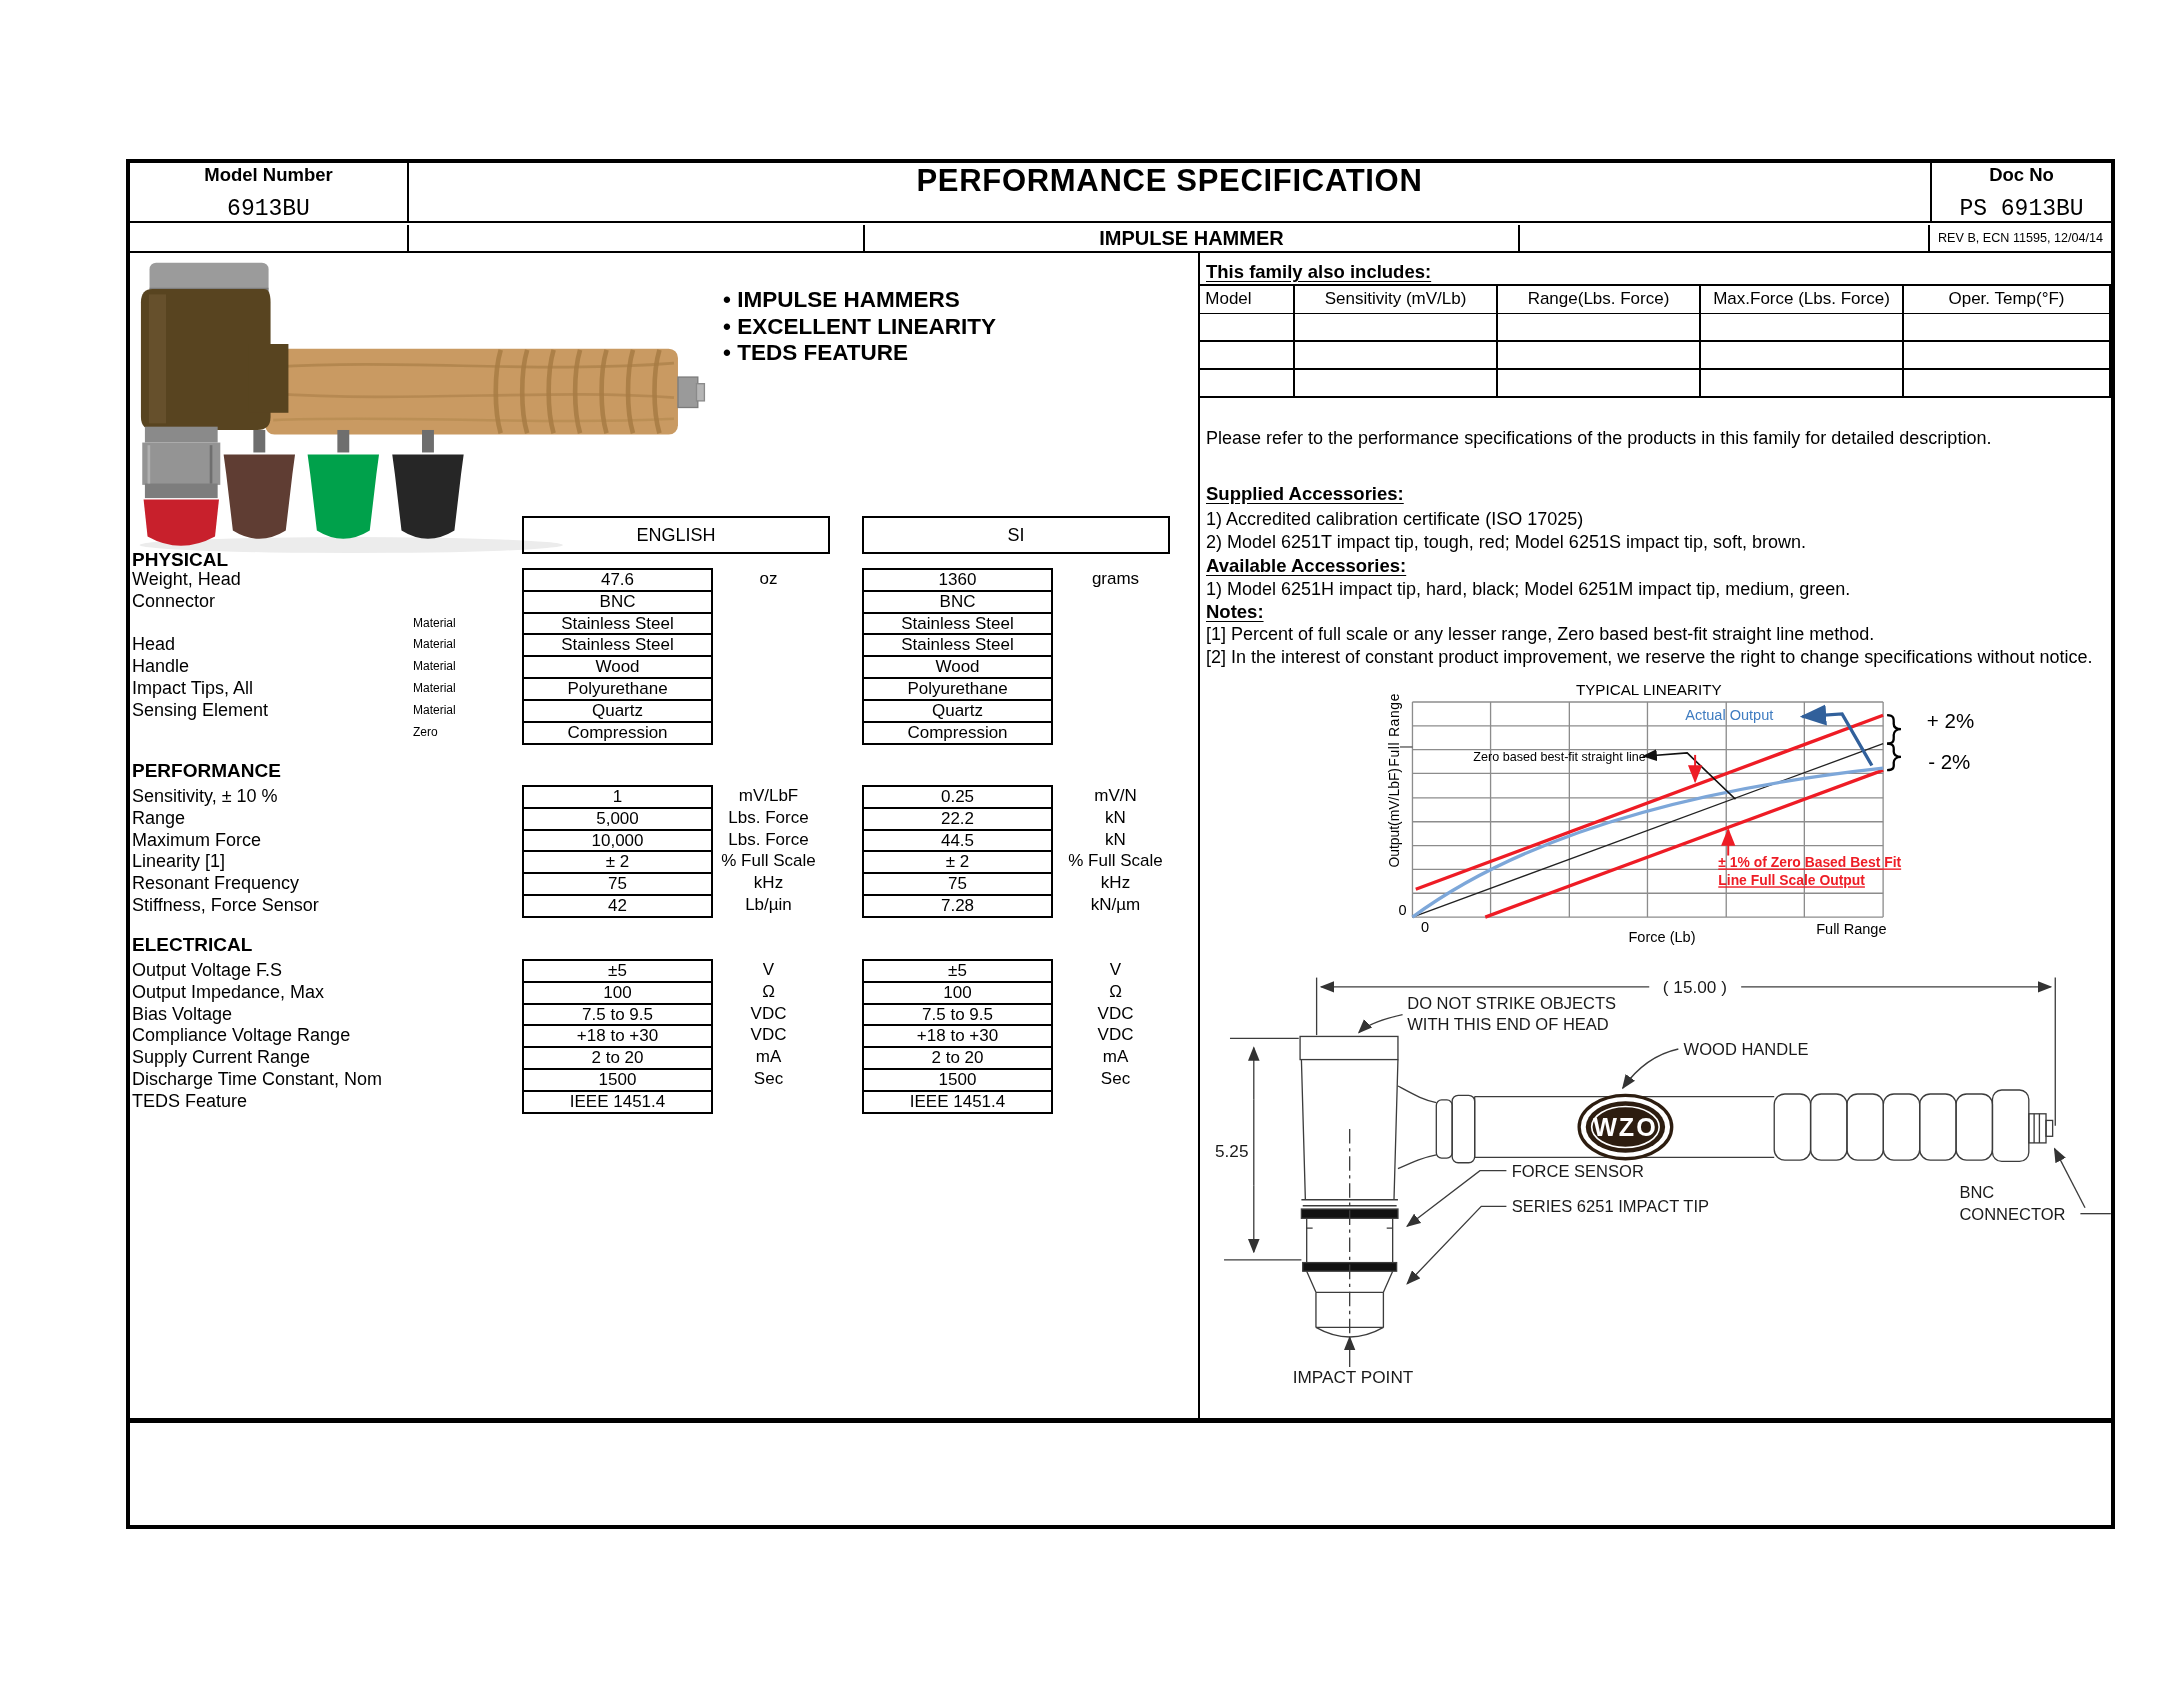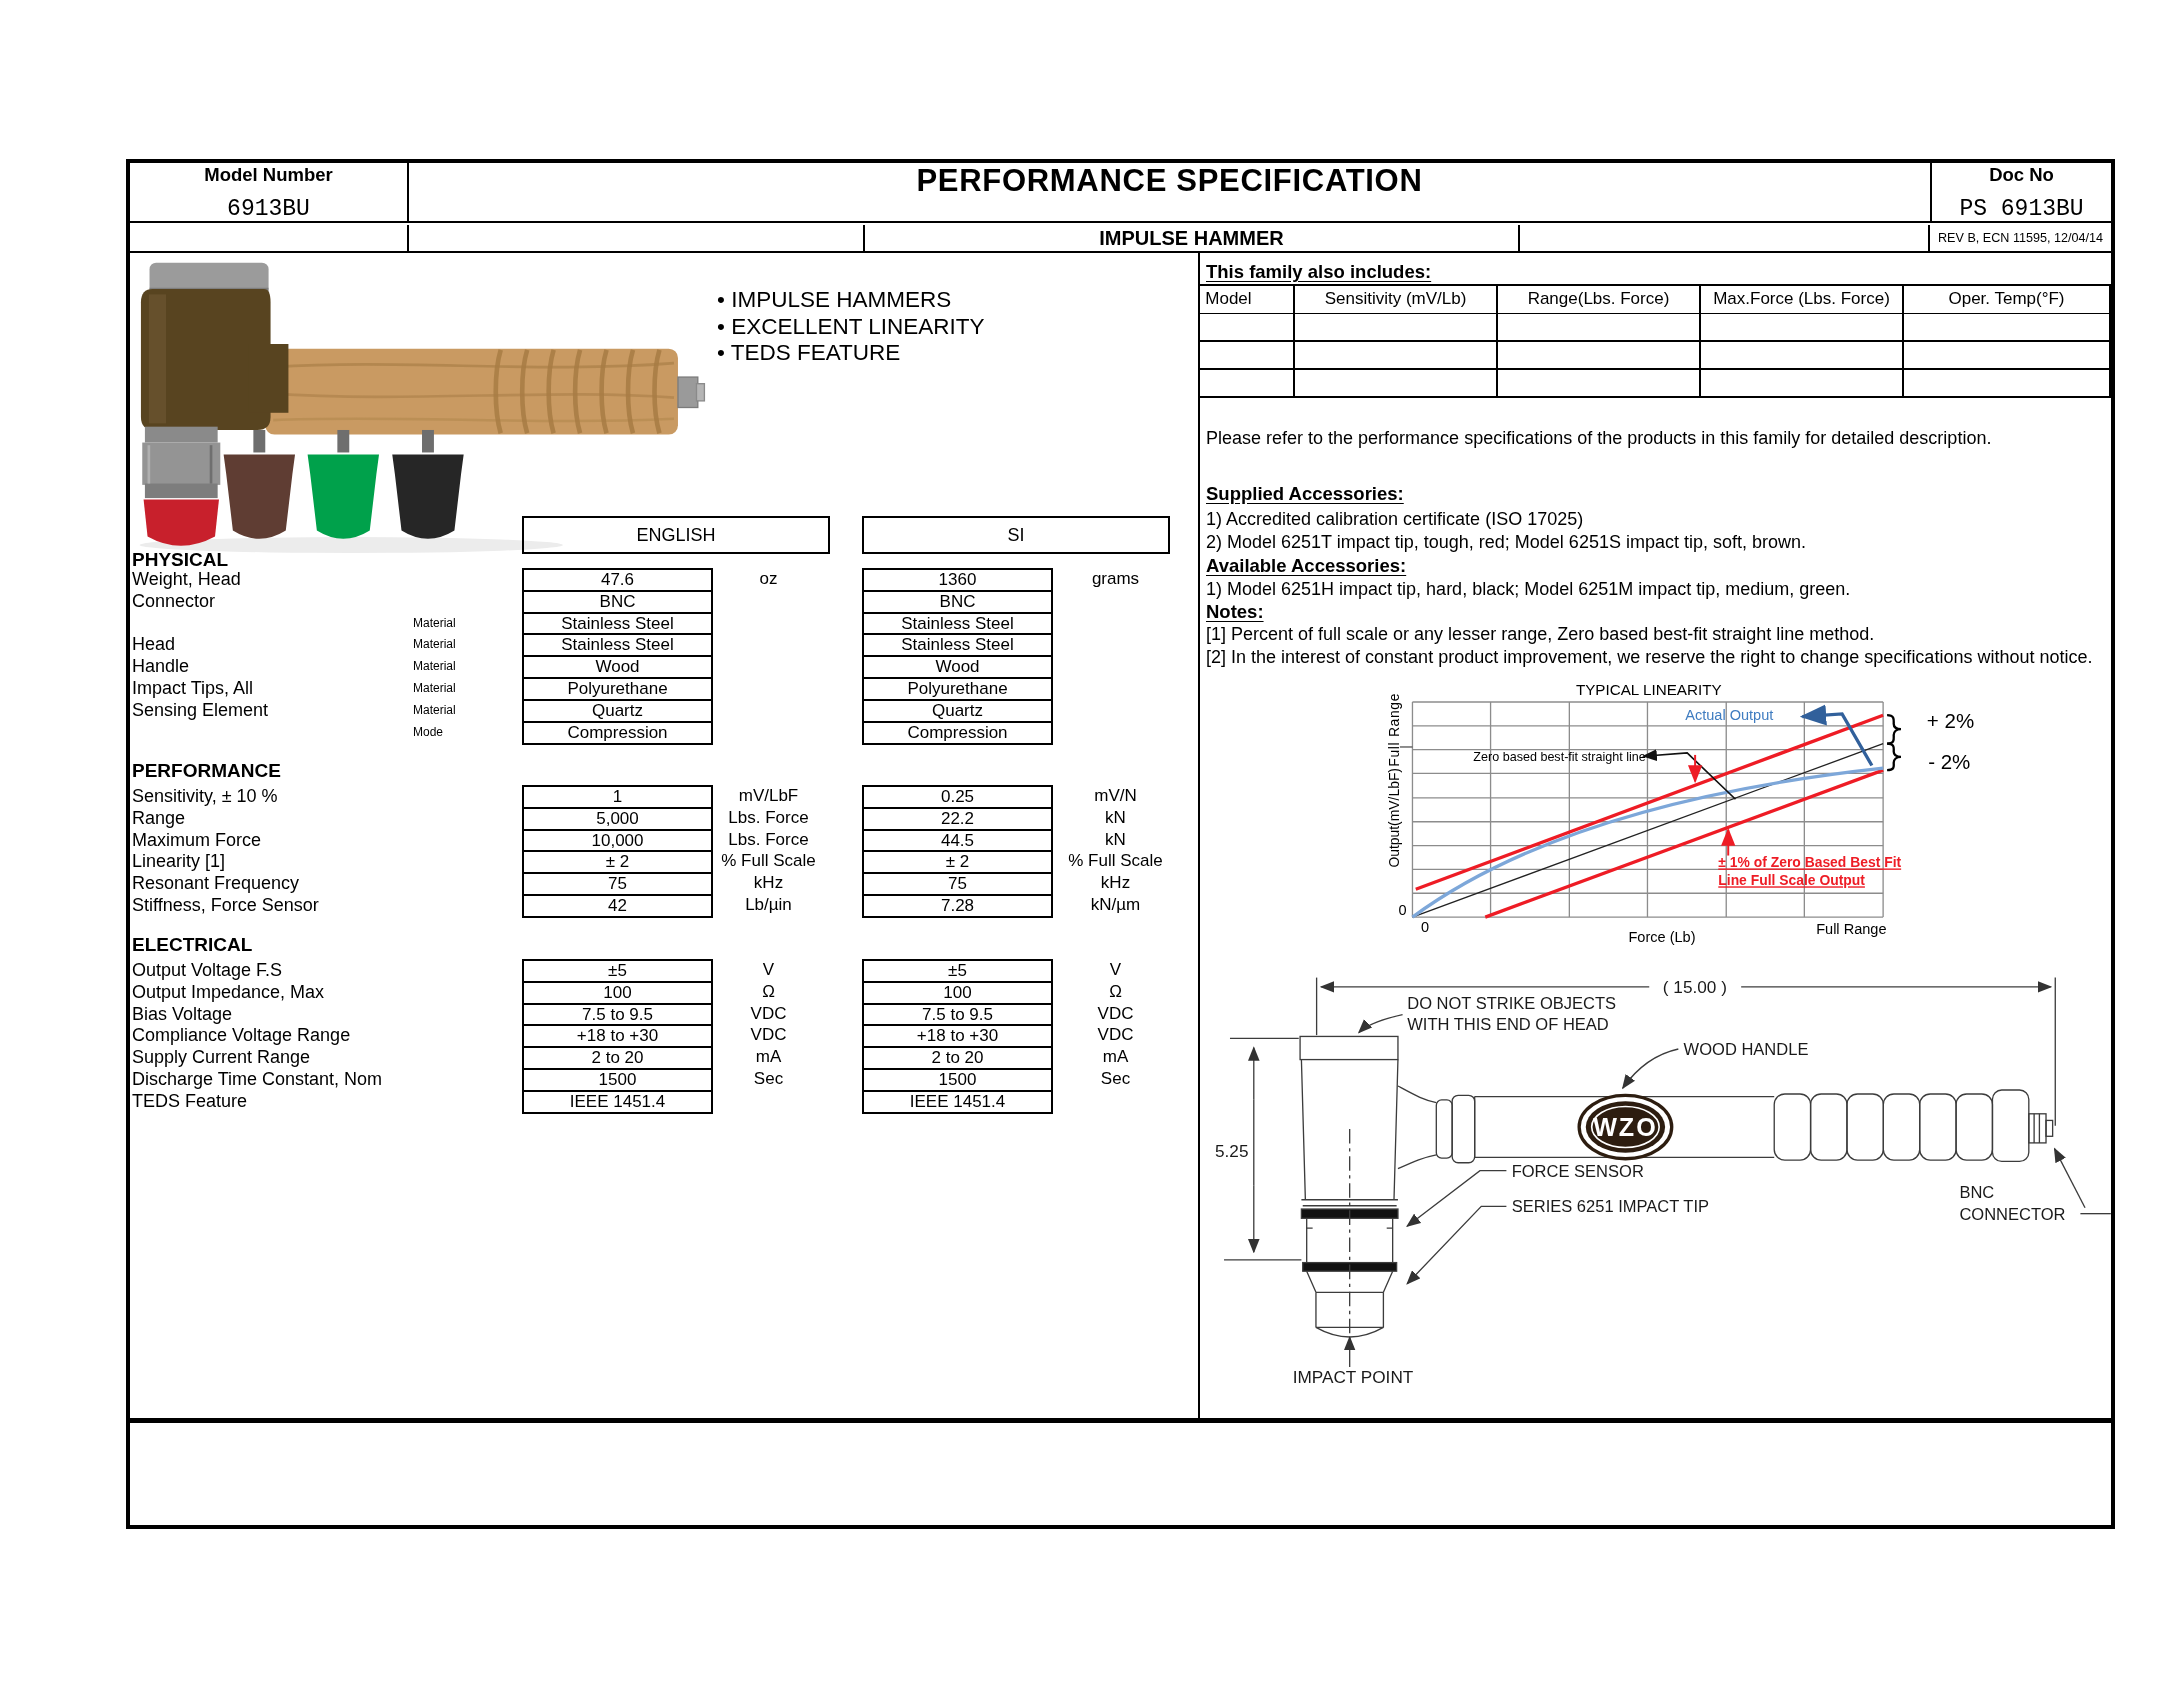--- a/index.html
+++ b/index.html
@@ -23,21 +23,21 @@
   .h2c3 { width:655px; border-right:2px solid #000; font-weight:bold; font-size:20px; }
   .h2c4 { flex:1; border-right:2px solid #000; }
   .h2c5 { width:181px; font-size:12.6px; white-space:nowrap; }
 
   
   .vdivider { position:absolute; left:1068px; top:89px; width:2px; height:1168px; background:#000; }
   .hthick { position:absolute; left:0; right:0; top:1255px; height:5.3px; background:#000; }
 
   
   .features { position:absolute; left:577px; top:0; width:463px; }
-  .feature { position:absolute; left:10px; font-weight:normal; font-size:22.5px; white-space:nowrap; }
+  .feature { position:absolute; left:16px; font-weight:bold; font-size:22.5px; white-space:nowrap; }
   .feature::before { content:"• "; }
 
   .unit-header { position:absolute; height:38px; width:308px; border:2.6px solid #000; top:353px;
                  display:flex; align-items:center; justify-content:center; font-size:18px; }
   .uh-eng { left:392px; } .uh-si { left:732px; }
 
   .section-heading { position:absolute; left:2px; font-weight:bold; font-size:19px; white-space:nowrap; }
 
   .spec-row { position:absolute; left:0; width:1065px; height:22px; }
   .spec-label { position:absolute; left:2px; width:278px; font-size:18px; line-height:22px; white-space:nowrap; }
@@ -202,21 +202,21 @@
         <div class="spec-row" style="top: 536px;">
           <div class="spec-label">Sensing Element</div>
           <div class="spec-sub">Material</div>
           <div class="spec-box eng-box">Quartz</div>
           <div class="spec-unit eng-unit"></div>
           <div class="spec-box si-box">Quartz</div>
           <div class="spec-unit si-unit"></div>
         </div>
         <div class="spec-row" style="top: 558px;">
           <div class="spec-label"></div>
-          <div class="spec-sub">Mode</div>
+          <div class="spec-sub">Zero</div>
           <div class="spec-box eng-box">Compression</div>
           <div class="spec-unit eng-unit"></div>
           <div class="spec-box si-box">Compression</div>
           <div class="spec-unit si-unit"></div>
         </div>
       </div>
 
     <div class="section-heading" style="top:597px;">PERFORMANCE</div>
     <div>
         <div class="spec-row" style="top: 622px;">

